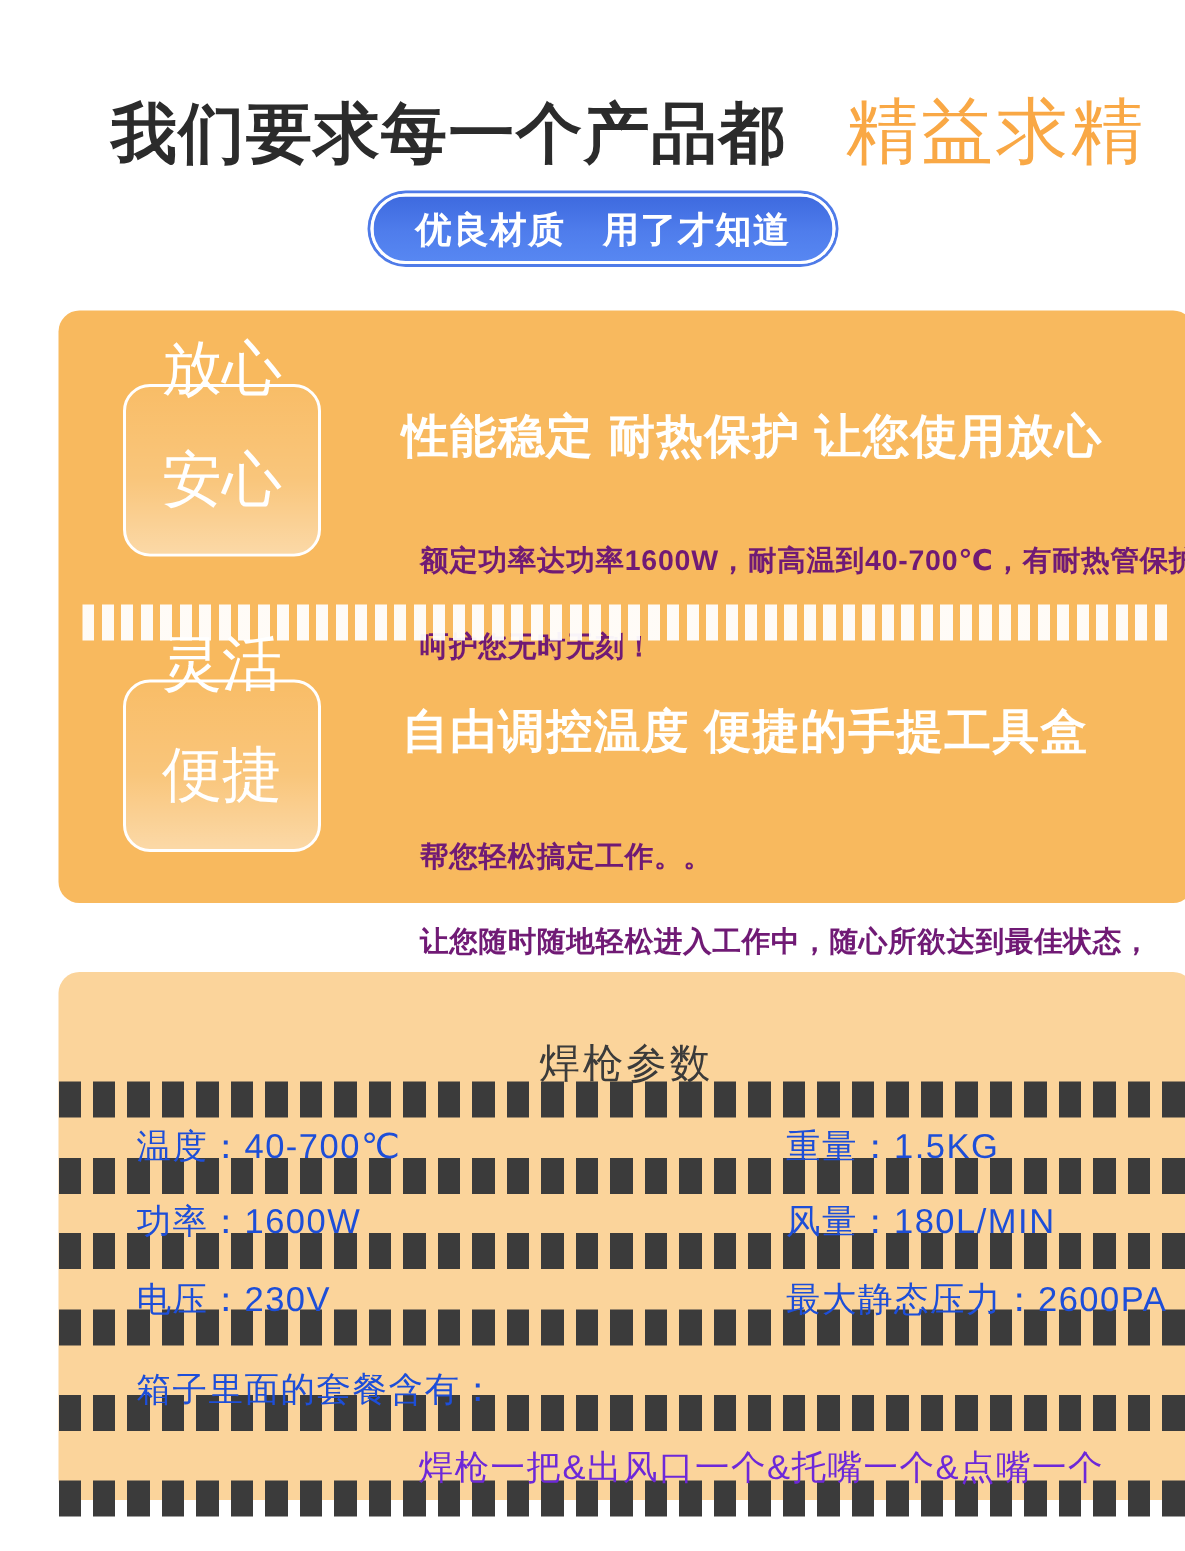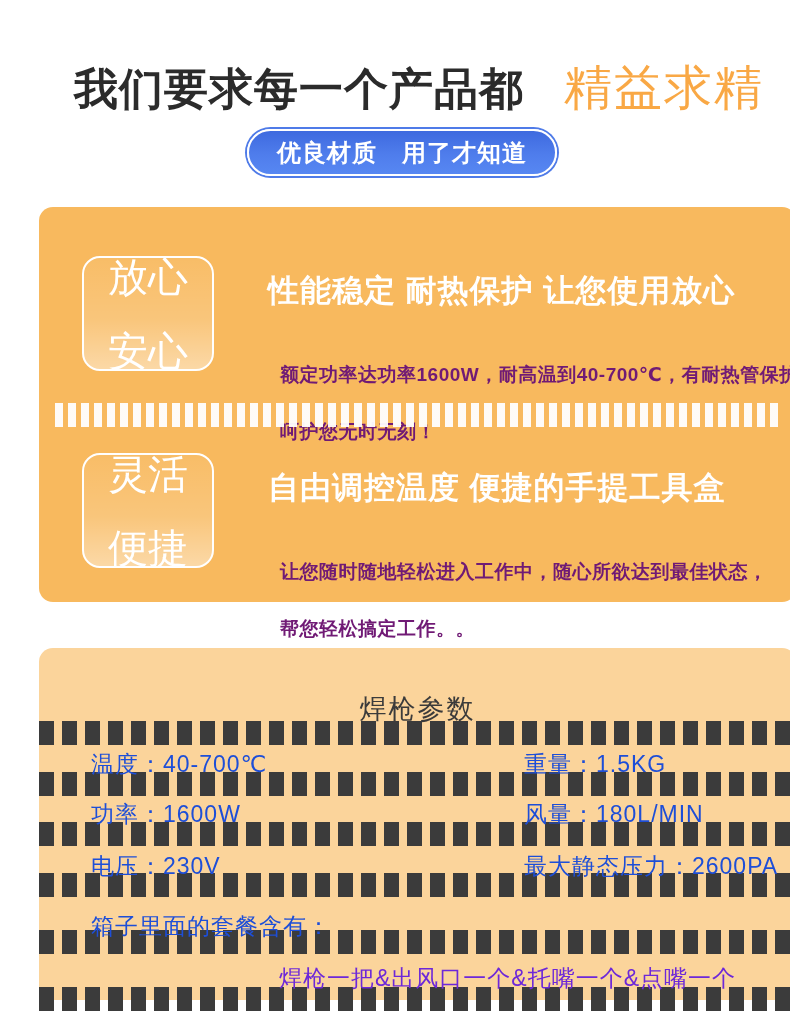--- a/index.html
+++ b/index.html
@@ -93,21 +93,21 @@
   .feature-2 { top: 234px; }
   .feature-tag {
     flex: 0 0 124px;
     height: 115px;
     border: 2px solid #ffffff;
     border-radius: 18px;
     background: linear-gradient(180deg, rgba(255,255,255,0.06) 0%, rgba(255,255,255,0.18) 55%, rgba(255,255,255,0.45) 100%);
     display: flex;
     flex-direction: column;
     align-items: center;
-    justify-content: center;
+    justify-content: flex-end;
     color: #ffffff;
     font-size: 40px;
     line-height: 50px;
     white-space: nowrap;
   }
   .feature-text { flex: 1 1 auto; padding-top: 4px; }
   .feature-heading {
     color: #ffffff;
     font-size: 31px;
     font-weight: 700;
@@ -220,22 +220,22 @@
     <div class="feature-divider"></div>
 
     <div class="feature feature-2">
       <div class="feature-tag">
         <span>灵活</span>
         <span>便捷</span>
       </div>
       <div class="feature-text">
         <div class="feature-heading">自由调控温度 便捷的手提工具盒</div>
         <div class="feature-body">
+          <p>帮您轻松搞定工作。。</p>
           <p>让您随时随地轻松进入工作中，随心所欲达到最佳状态，</p>
-          <p>帮您轻松搞定工作。。</p>
         </div>
       </div>
     </div>
 
   </section>
 
   <section class="card card-params">
 
     <h3 class="params-title">焊枪参数</h3>
 

